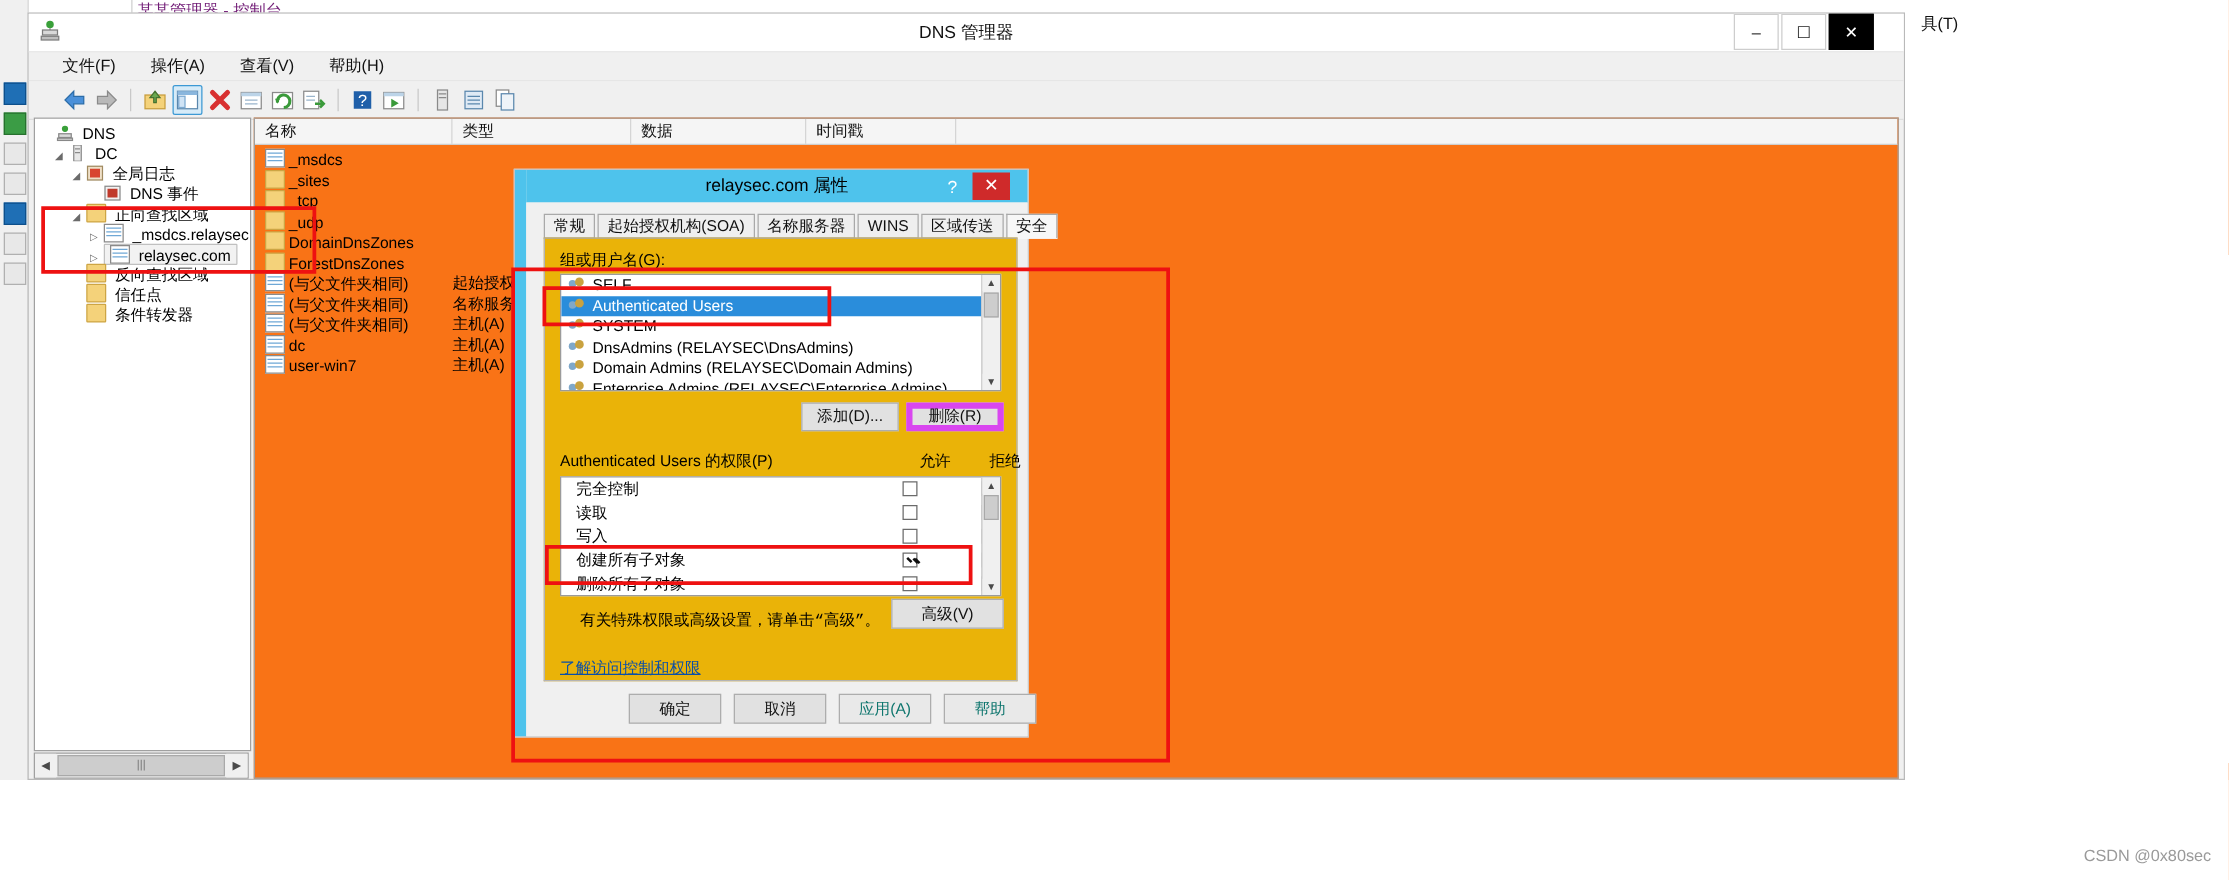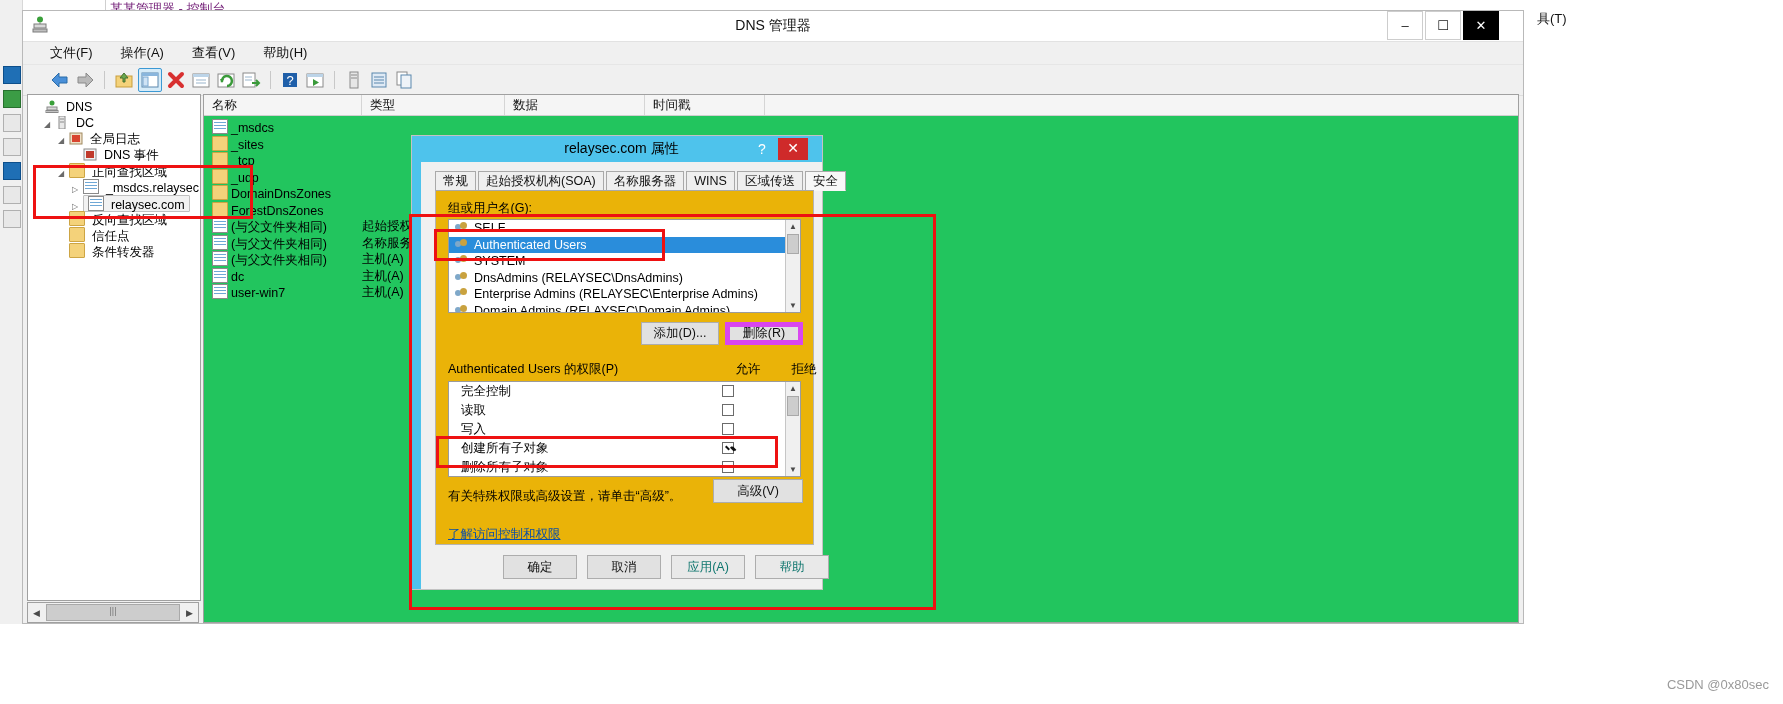--- a/index.html
+++ b/index.html
@@ -41,21 +41,21 @@
   .tree-row{height:16px;line-height:16px;font-size:12.5px;white-space:nowrap;position:relative;}
   .tw{display:inline-block;width:10px;text-align:center;color:#6b6b6b;font-size:8px;}
   .ic{display:inline-block;width:14px;height:13px;vertical-align:-2px;margin-right:3px;}
   .ic-folder{background:#f4d27a;border:1px solid #cda544;border-radius:1px;}
   .ic-zone{background:#ffffff;border:1px solid #8a8a8a;}
   .ic-zone:after{content:"";display:block;margin:2px 1px;height:1px;background:#6fa8d6;box-shadow:0 3px 0 #6fa8d6,0 6px 0 #6fa8d6;}
   .node-sel{background:#f2f2f2;border:1px solid #c0c0c0;display:inline-block;padding:0 4px;height:15px;line-height:15px;border-radius:1px;}
   #tree-scrollbar{position:absolute;left:4px;bottom:0;width:172px;height:21px;background:#f0f0f0;border:1px solid #a0a0a0;box-sizing:border-box;display:flex;align-items:center;}
   .sbtn{width:17px;height:19px;display:flex;align-items:center;justify-content:center;font-size:9px;color:#4a4a4a;background:#f0f0f0;}
   #tree-thumb{flex:1;height:15px;margin:0 1px;background:#cdcdcd;border:1px solid #a9a9a9;text-align:center;font-size:9px;color:#777;line-height:13px;}
-  #list-pane{position:absolute;left:180px;top:0;right:4px;bottom:0;background:#22c55e;border:1px solid #a0a0a0;overflow:hidden;}
+  #list-pane{position:absolute;left:180px;top:0;right:4px;bottom:0;background:#f97316;border:1px solid #a0a0a0;overflow:hidden;}
   #list-header{display:flex;height:20px;background:#f5f5f5;border-bottom:1px solid #cfcfcf;}
   .lh{border-right:1px solid #d5d5d5;font-size:12.5px;padding:2px 0 0 8px;box-sizing:border-box;color:#111;}
   .lrow{height:16.5px;line-height:16.5px;font-size:12.5px;display:flex;}
   .lc-name{width:158px;padding-left:8px;box-sizing:border-box;white-space:nowrap;}
   .lc-type{width:143px;box-sizing:border-box;}
   .lc-data{width:140px;box-sizing:border-box;}
   
   #dialog{position:absolute;left:411px;top:135px;width:410px;height:453px;background:#f0f0f0;border:1px solid #c3c3c3;box-shadow:0 0 0 0 rgba(0,0,0,0);}
   #dlg-accent{position:absolute;left:0;top:0;width:9px;height:100%;background:#4ec3ec;}
   #dlg-titlebar{position:absolute;left:9px;top:0;right:0;height:26px;background:#4ec3ec;}
@@ -83,21 +83,21 @@
   #perm-label{position:absolute;left:12px;top:170px;font-size:12.5px;}
   #hdr-allow{position:absolute;left:289px;top:170px;width:46px;text-align:center;font-size:12.5px;}
   #hdr-deny{position:absolute;left:345px;top:170px;width:46px;text-align:center;font-size:12.5px;}
   #perm-list{position:absolute;left:12px;top:190px;right:12px;height:94px;background:#fff;border:1px solid #9b9b9b;overflow:hidden;}
   .perm-row{height:19px;line-height:19px;font-size:12.5px;padding-left:12px;position:relative;}
   .cbx{position:absolute;width:12px;height:12px;top:3px;border:1px solid #6b6b6b;background:#fff;box-sizing:border-box;}
   .cbx.allow{left:273px;}
   .cbx.deny{left:336px;}
   .cbx.checked:after{content:"";position:absolute;left:2px;top:4px;width:5px;height:2px;background:#111;transform:rotate(45deg);box-shadow:4px -3px 0 0 #111,5px -4px 0 0 #111;}
   #perm-scroll{position:absolute;right:0;top:0;width:14px;height:100%;background:#f0f0f0;border-left:1px solid #c6c6c6;}
-  #note-special{position:absolute;left:12px;top:297px;font-size:12.5px;}
+  #note-special{position:absolute;left:28px;top:297px;font-size:12.5px;font-family:Liberation Mono, monospace;}
   #btn-advanced{position:absolute;right:10px;top:288px;width:90px;height:24px;background:#e1e1e1;border:1px solid #adadad;font-size:12.5px;}
   #link-learn{position:absolute;left:12px;top:335px;font-size:12.5px;color:#0b4fa8;text-decoration:underline;}
   #dlg-buttons{position:absolute;left:14px;right:8px;bottom:10px;height:24px;}
   .dbtn{position:absolute;top:0;width:74px;height:24px;background:#e1e1e1;border:1px solid #adadad;font-size:12.5px;}
   .dbtn.disabled{color:#0f766e;background:#e9e9e9;}
   #dbtn-ok{left:68px;}
   #dbtn-cancel{left:152px;}
   #dbtn-apply{left:236px;}
   #dbtn-help{left:320px;}
   
@@ -423,22 +423,22 @@
 
     <div id="tabpanel">
 
       <div id="label-groups">组或用户名(G):</div>
 
       <div id="acl-list">
         <div class="acl-row"><span class="acl-ic"></span><span>SELF</span></div>
         <div class="acl-row sel"><span class="acl-ic"></span><span>Authenticated Users</span></div>
         <div class="acl-row"><span class="acl-ic"></span><span>SYSTEM</span></div>
         <div class="acl-row"><span class="acl-ic"></span><span>DnsAdmins (RELAYSEC\DnsAdmins)</span></div>
+        <div class="acl-row"><span class="acl-ic"></span><span>Domain Admins (RELAYSEC\Domain Admins)</span></div>
         <div class="acl-row"><span class="acl-ic"></span><span>Enterprise Admins (RELAYSEC\Enterprise Admins)</span></div>
-        <div class="acl-row"><span class="acl-ic"></span><span>Domain Admins (RELAYSEC\Domain Admins)</span></div>
         <div id="acl-scroll">
           <div class="sc-arrow">▲</div>
           <div class="sc-thumb"></div>
           <div class="sc-arrow" style="position:absolute;bottom:0;width:100%;">▼</div>
         </div>
       </div>
 
       <div class="btn" id="btn-add">添加(D)...</div>
       <div class="btn" id="btn-remove">删除(R)</div>
 

